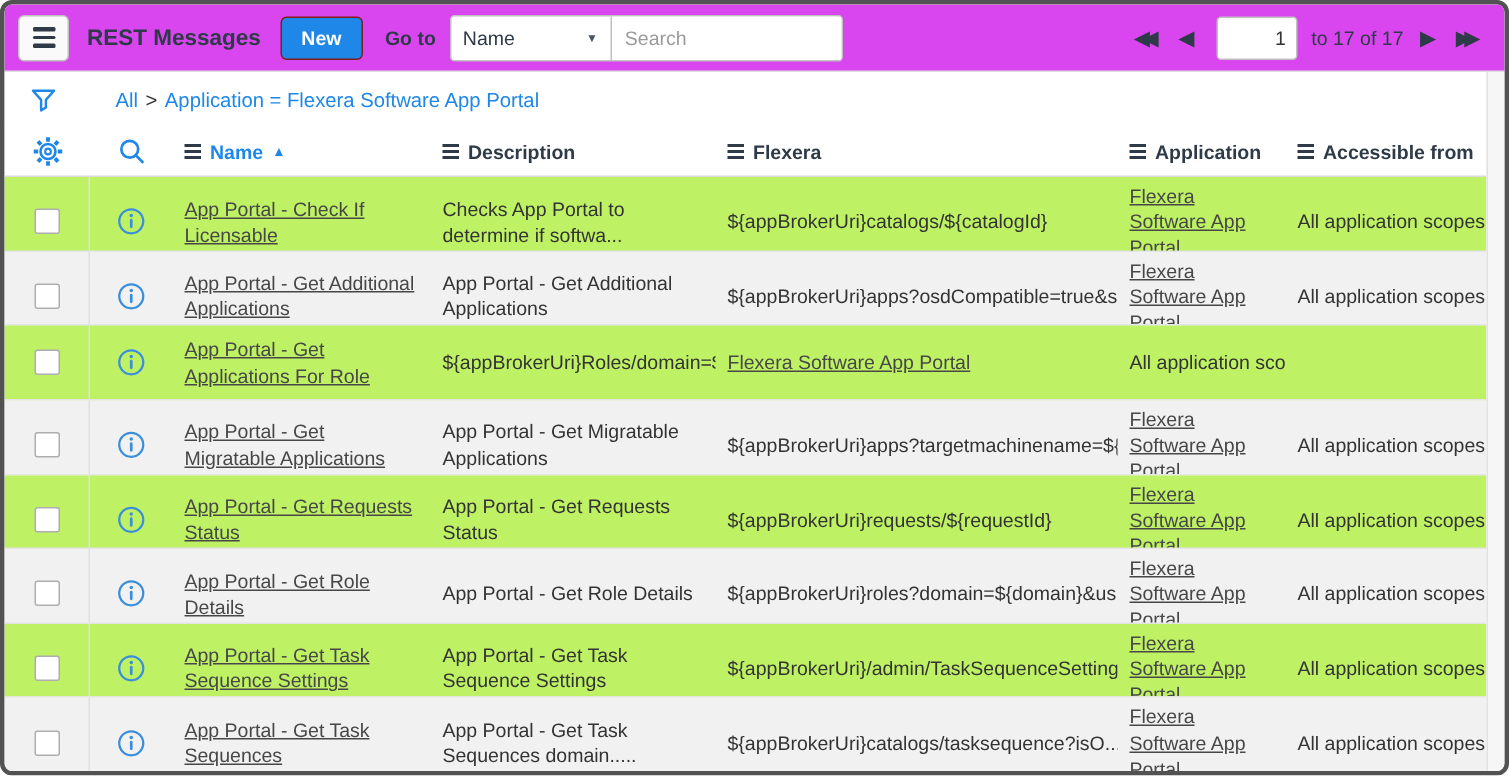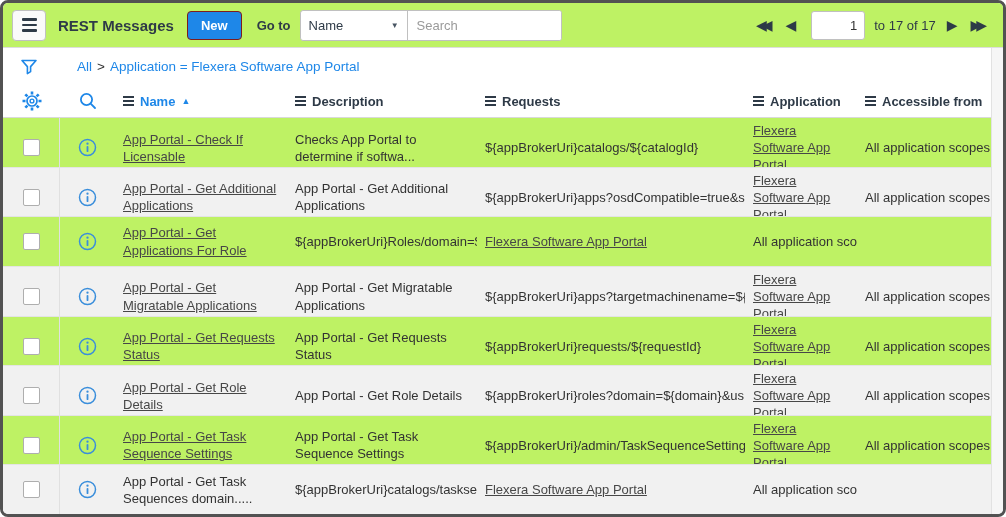--- a/index.html
+++ b/index.html
@@ -3,21 +3,21 @@
 <meta charset="utf-8">
 <style>
   * { margin:0; padding:0; box-sizing:border-box; }
   html,body { background:#fff; font-family:"Liberation Sans","DejaVu Sans",sans-serif; }
   .window{
     width:1006px; height:517px; border:3px solid #525252; border-radius:8px;
     overflow:hidden; background:#fff; display:flex; flex-direction:column;
   }
   
   .toolbar{
-    height:45px; flex:0 0 45px; background:#bef264; border-bottom:1px solid #ddd;
+    height:45px; flex:0 0 45px; background:#d946ef; border-bottom:1px solid #ddd;
     display:flex; align-items:center; padding:0 14px 0 9px; gap:9px;
   }
   .menu-btn{
     width:34px; height:31px; background:#fafafa; border:1px solid #c0c0c0; border-radius:4px;
     display:flex; align-items:center; justify-content:center; cursor:pointer;
   }
   .hamburger{ display:flex; flex-direction:column; gap:3px; }
   .hamburger i{ display:block; width:15px; height:2.5px; background:#2e3a47; border-radius:1px; }
   .title{ font-size:15px; font-weight:700; color:#2e3a47; margin:0 4px 0 3px; white-space:nowrap; }
   .new-btn{
@@ -193,21 +193,21 @@
               <i></i>
             </span>
           <span>Description</span>
         </div>
         <div class="hcell">
           <span class="list-icon">
               <i></i>
               <i></i>
               <i></i>
             </span>
-          <span>Requests</span>
+          <span>Flexera</span>
         </div>
         <div class="hcell">
           <span class="list-icon">
               <i></i>
               <i></i>
               <i></i>
             </span>
           <span>Application</span>
         </div>
         <div class="hcell">
@@ -351,20 +351,21 @@
           <div class="cell c-check">
               <span class="checkbox"></span>
             </div>
           <div class="cell c-info">
             <svg width="19" height="19" viewBox="0 0 19 19">
               <circle cx="9.5" cy="9.5" r="8" fill="none" stroke="#3a8edb" stroke-width="1.5"></circle>
               <circle cx="9.5" cy="5.7" r="1.15" fill="#3a8edb"></circle>
               <rect x="8.6" y="7.9" width="1.8" height="6.2" rx="0.9" fill="#3a8edb"></rect>
             </svg>
           </div>
+          <div class="cell c-name"><a>App Portal - Get Task Sequences</a></div>
           <div class="cell c-desc">App Portal - Get Task Sequences domain.....</div>
           <div class="cell c-endpoint">${appBrokerUri}catalogs/tasksequence?isO...</div>
           <div class="cell c-app"><a>Flexera Software App Portal</a></div>
           <div class="cell c-scope">All application scopes</div>
         </div>
 
       </div>
     </div>
 
     <div class="scrollbar"></div>

